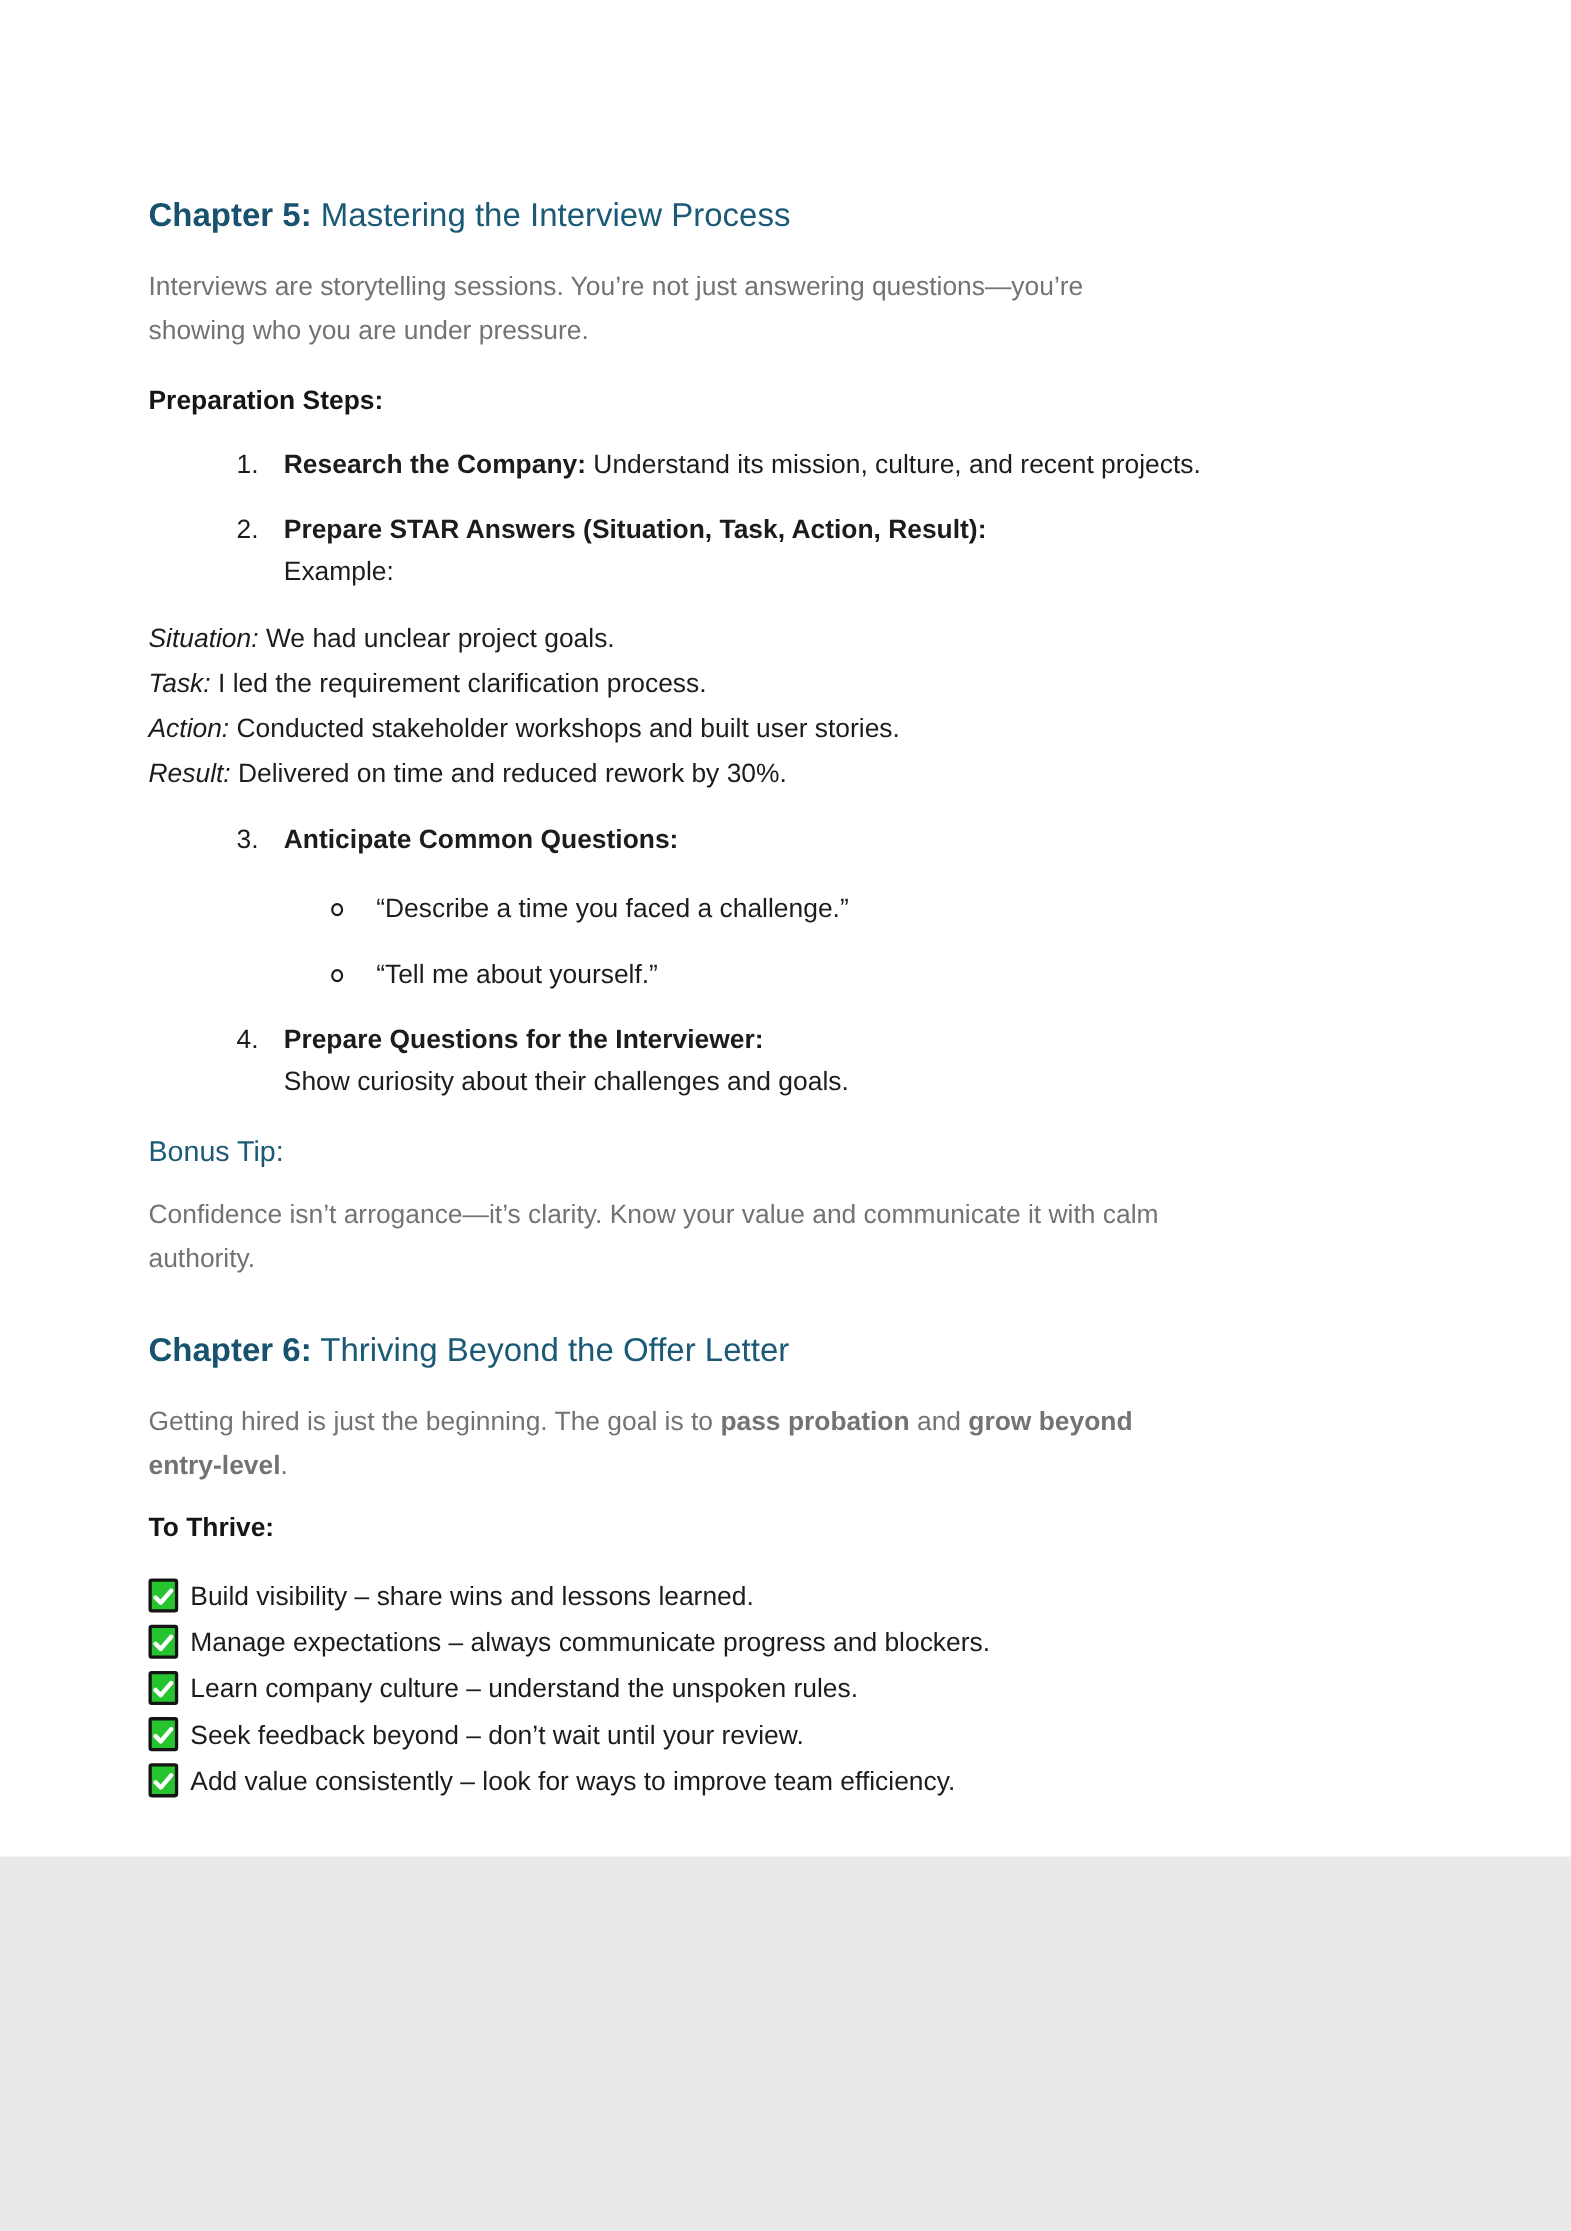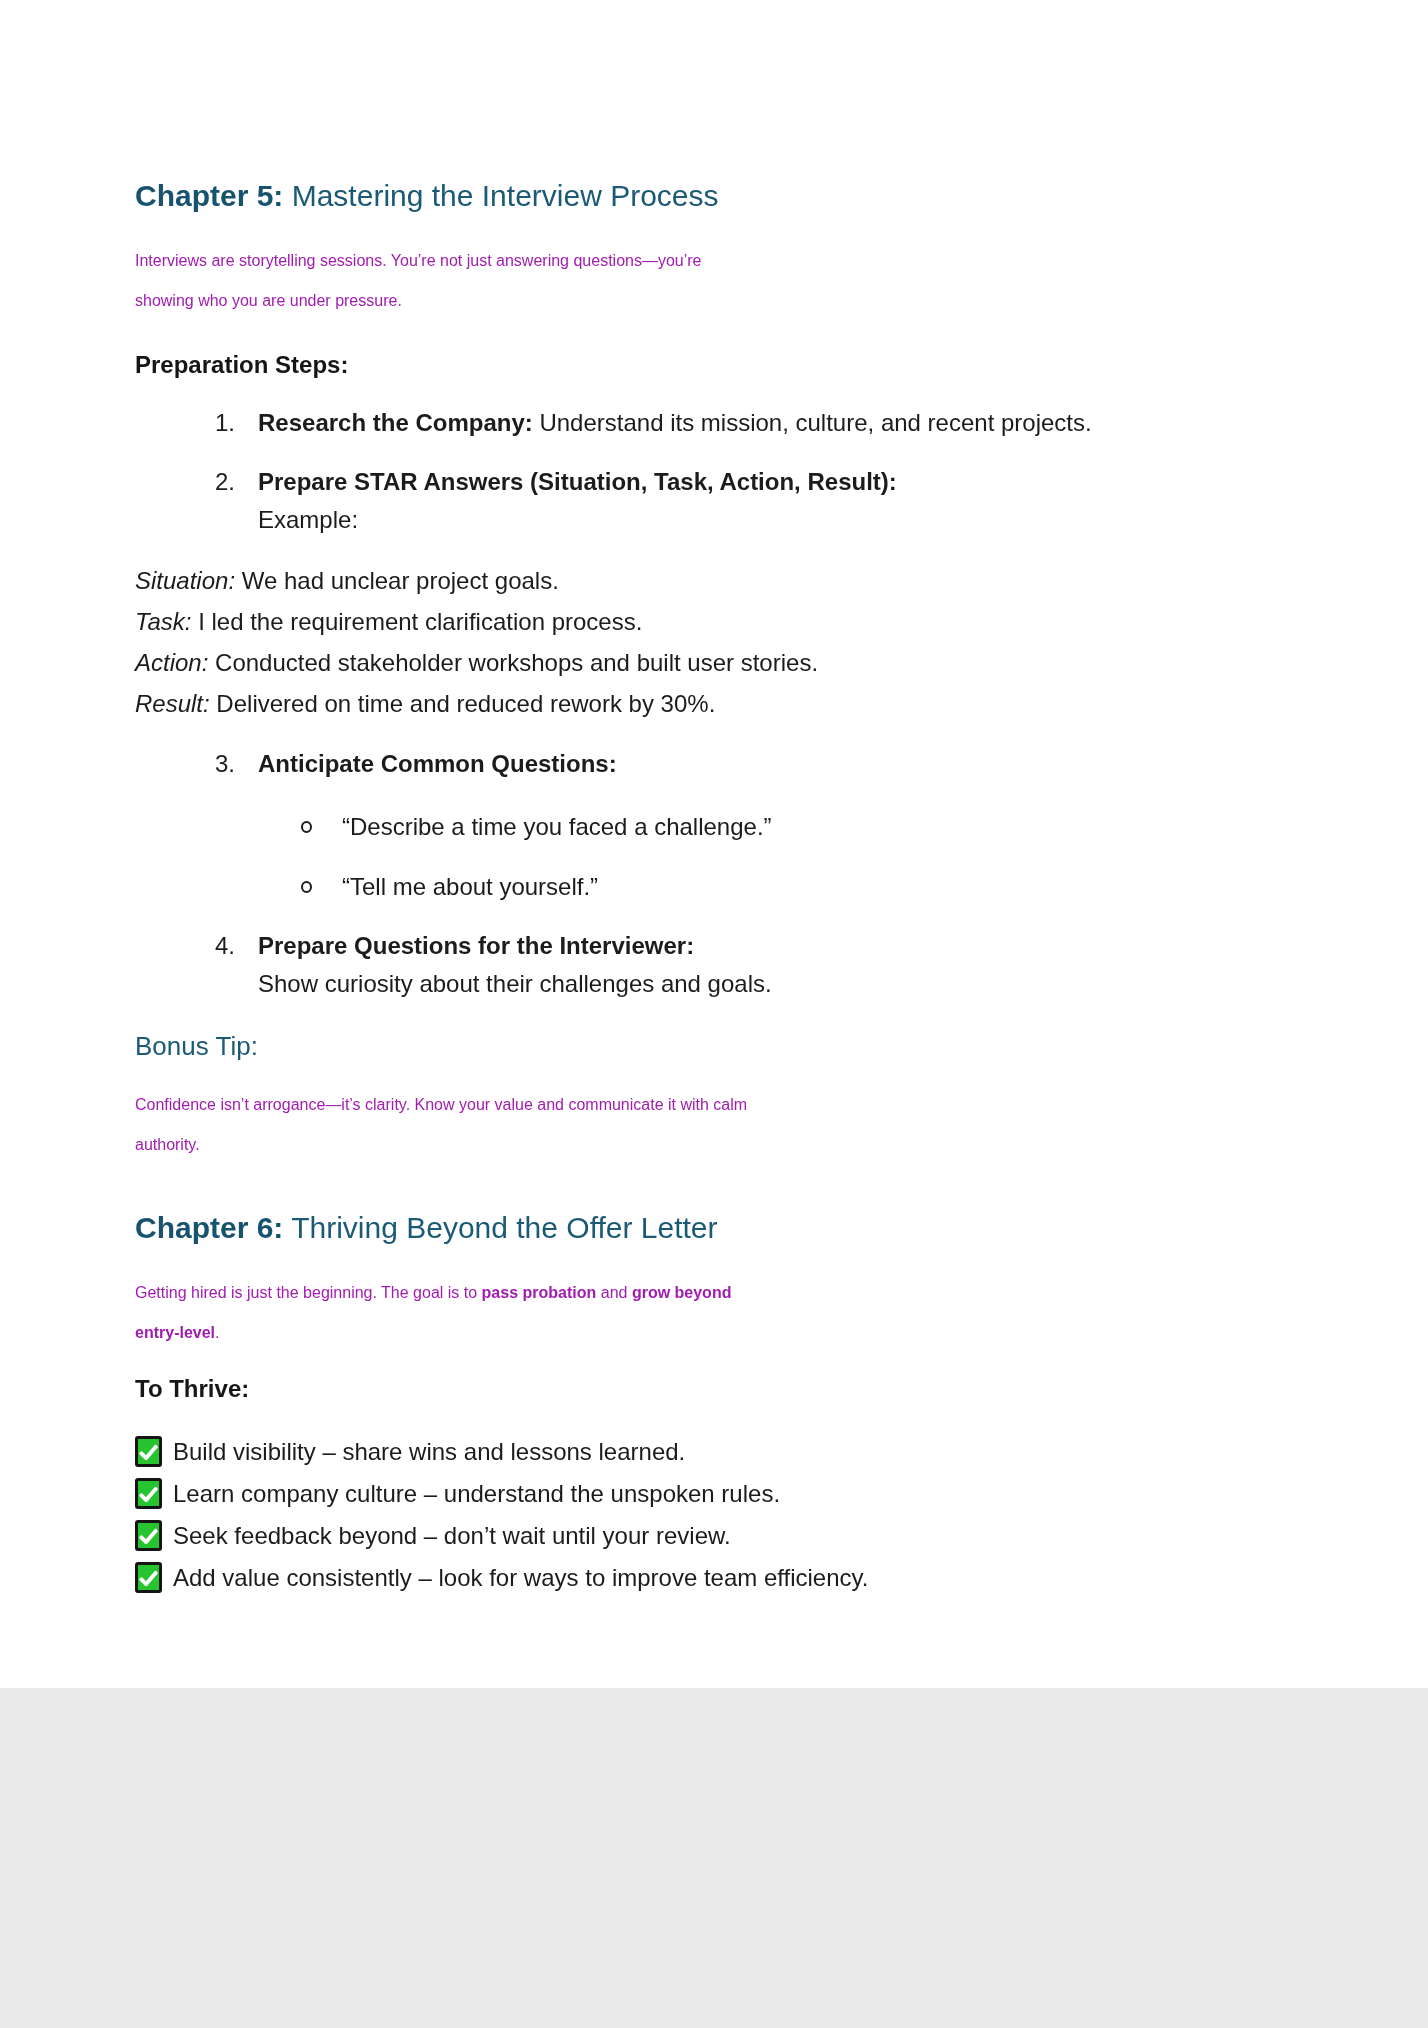--- a/index.html
+++ b/index.html
@@ -23,23 +23,23 @@
     font-size: 30px;
     line-height: 38px;
     color: #1b5a76;
     font-weight: 400;
   }
   .h1 .h1-label { font-weight: 700; color: #17536f; }
   .h1.ch6 { margin-top: 44px; }
   
   .para {
     margin-top: 26px;
-    font-size: 16px;
+    font-size: 24px;
     line-height: 40px;
-    color: #a21caf;
+    color: #737373;
   }
   .bold-head {
     margin-top: 26px;
     font-size: 24px;
     line-height: 36px;
     font-weight: 700;
     color: #161616;
   }
   
   .step {
@@ -188,20 +188,25 @@
 
     <div class="checklist">
       <div class="check-item">
         <span class="check-box"><svg width="19" height="19" viewBox="0 0 24 24">
               <polyline points="3,13 9,19 21,5" fill="none" stroke="#ffffff" stroke-width="5" stroke-linecap="round" stroke-linejoin="round"></polyline>
             </svg></span><span>Build visibility – share wins and lessons learned.</span>
       </div>
       <div class="check-item">
         <span class="check-box"><svg width="19" height="19" viewBox="0 0 24 24">
               <polyline points="3,13 9,19 21,5" fill="none" stroke="#ffffff" stroke-width="5" stroke-linecap="round" stroke-linejoin="round"></polyline>
+            </svg></span><span>Manage expectations – always communicate progress and blockers.</span>
+      </div>
+      <div class="check-item">
+        <span class="check-box"><svg width="19" height="19" viewBox="0 0 24 24">
+              <polyline points="3,13 9,19 21,5" fill="none" stroke="#ffffff" stroke-width="5" stroke-linecap="round" stroke-linejoin="round"></polyline>
             </svg></span><span>Learn company culture – understand the unspoken rules.</span>
       </div>
       <div class="check-item">
         <span class="check-box"><svg width="19" height="19" viewBox="0 0 24 24">
               <polyline points="3,13 9,19 21,5" fill="none" stroke="#ffffff" stroke-width="5" stroke-linecap="round" stroke-linejoin="round"></polyline>
             </svg></span><span>Seek feedback beyond – don’t wait until your review.</span>
       </div>
       <div class="check-item">
         <span class="check-box"><svg width="19" height="19" viewBox="0 0 24 24">
               <polyline points="3,13 9,19 21,5" fill="none" stroke="#ffffff" stroke-width="5" stroke-linecap="round" stroke-linejoin="round"></polyline>

